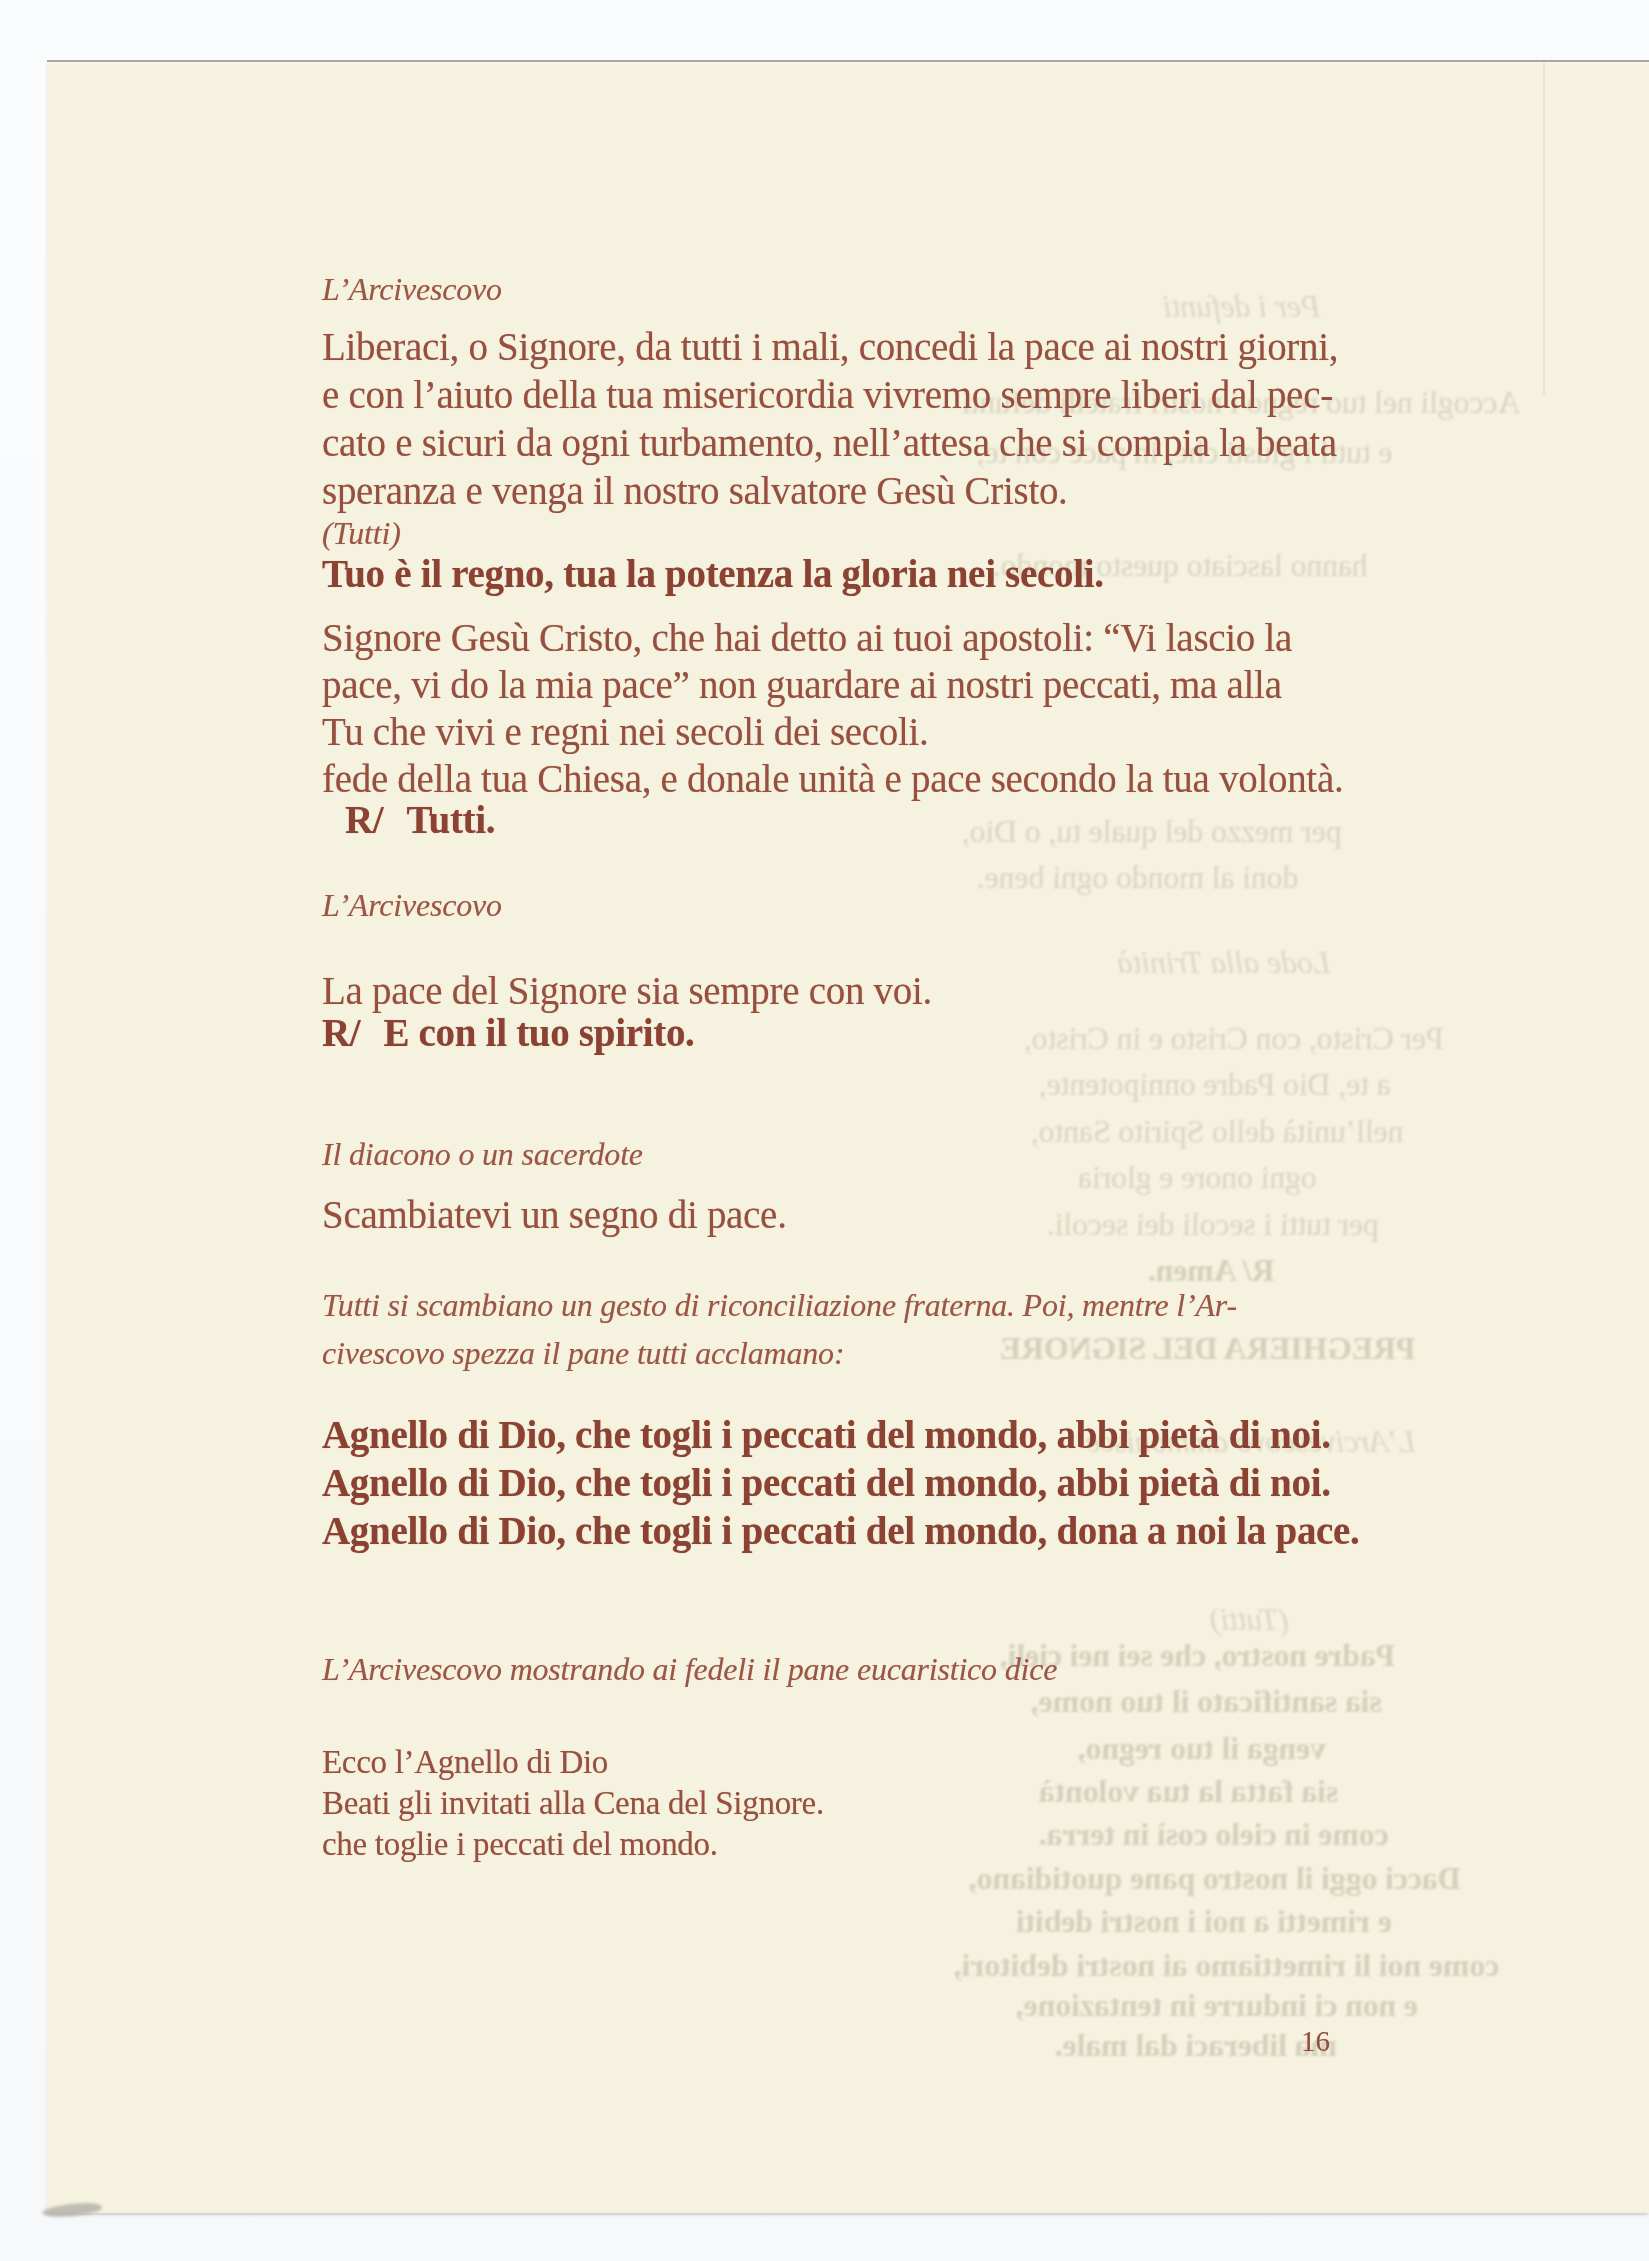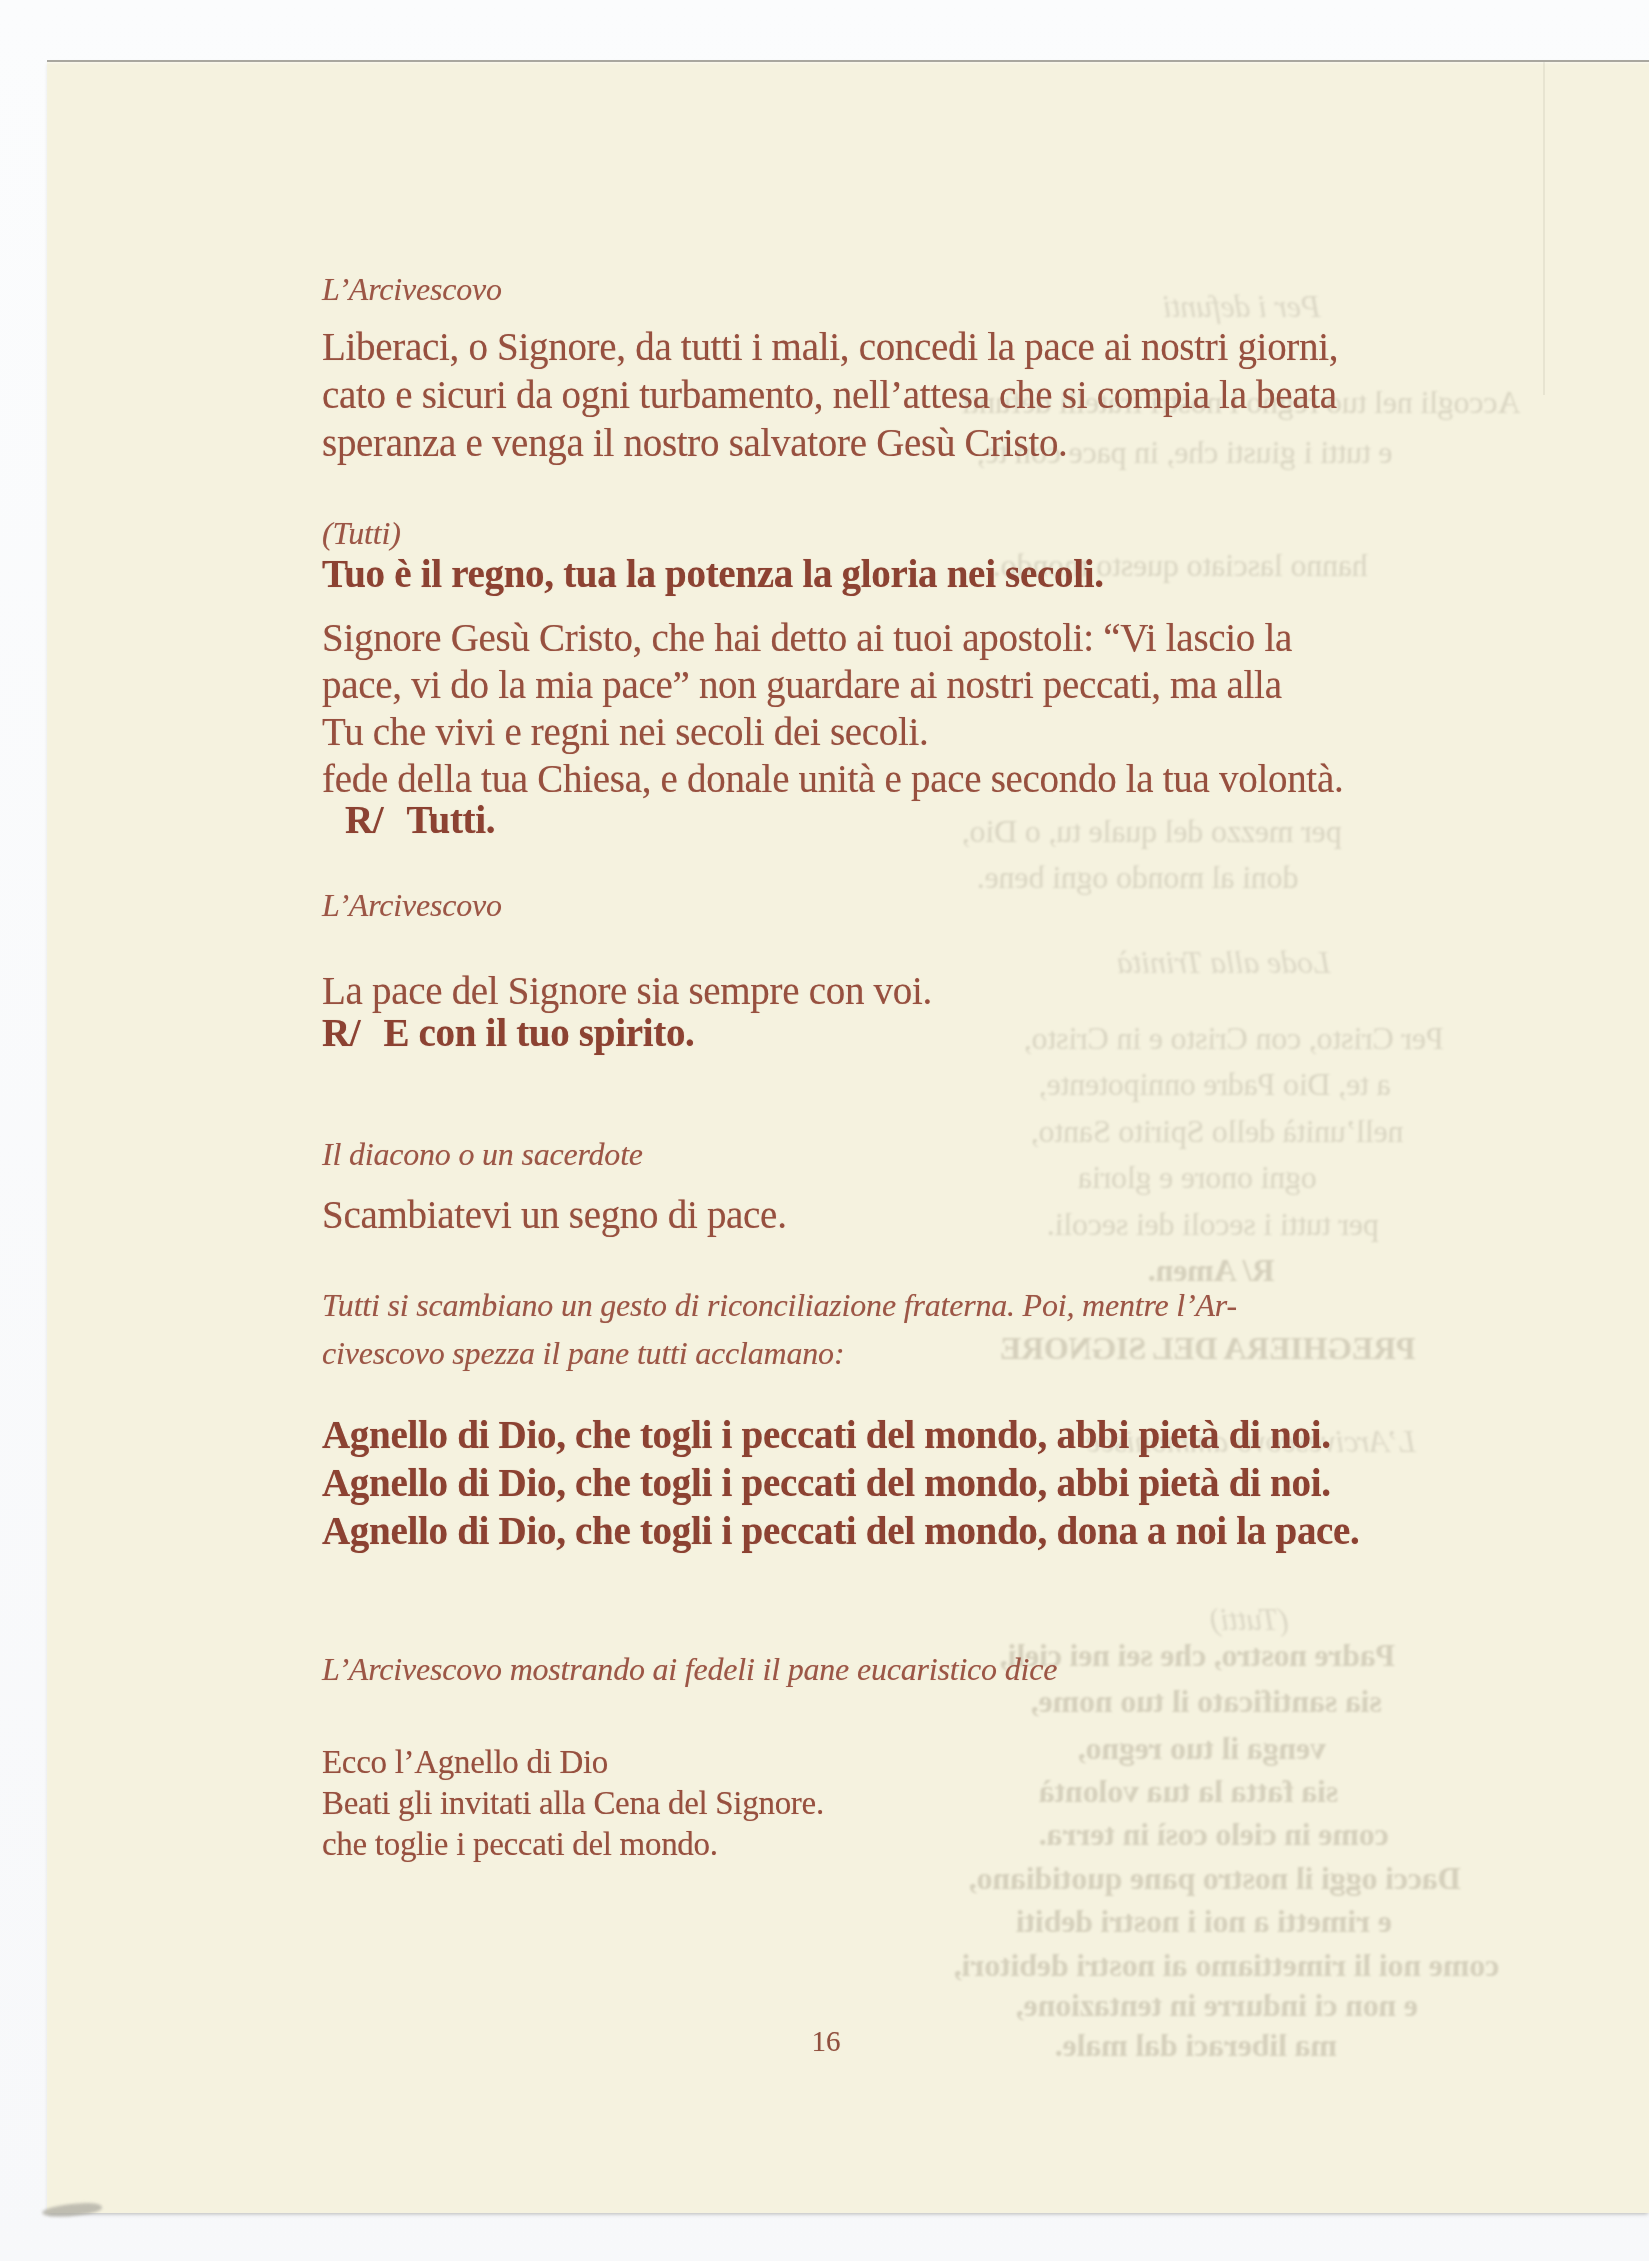--- a/index.html
+++ b/index.html
@@ -37,21 +37,21 @@
   .boldink{ color:#8c4232; font-weight:bold; text-shadow:0 0 0.8px rgba(135,60,45,.5); }
   .rubric { color:#9c5646; font-style:italic; text-shadow:0 0 0.8px rgba(150,80,60,.4); }
 
   .body-line   { font-size:39px; line-height:48px; letter-spacing:-0.3px; white-space:nowrap; transform-origin:left center; }
   .tight-line  { font-size:33px; line-height:41px; letter-spacing:-0.3px; white-space:nowrap; transform-origin:left center; }
   .rubric-line { font-size:32px; line-height:48px; letter-spacing:-0.2px; white-space:nowrap; transform-origin:left center; }
   .resp-label  { display:inline-block; margin-right:23px; }
 
   .page-number {
     position:absolute; left:275px; top:1963px; width:1008px;
-    text-align:center; font-size:29px; color:#90503f;
+    text-align:right; font-size:29px; color:#90503f;
     text-shadow:0 0 0.8px rgba(150,80,60,.4);
   }
 
   .bleed-layer { position:absolute; inset:0; overflow:hidden; }
   .bleed {
     position:absolute;
     transform:scaleX(-1);
     color:#d9d5c2;
     filter:blur(1.2px);
     font-size:32px; line-height:39px;
@@ -96,20 +96,21 @@
         <div class="bleed bold" style="left: 1008px; top: 1964px;">ma liberaci dal male.</div>
       </div>
     <div class="fold-line"></div>
 
     <div class="text-col">
 
       <div class="block rubric rubric-line" style="top:203px">L’Arcivescovo</div>
 
       <div class="block" style="top:261px">
         <div class="ink body-line j" style="transform: scaleX(1);">Liberaci, o Signore, da tutti i mali, concedi la pace ai nostri giorni,</div>
+        <div class="ink body-line j" style="transform: scaleX(1);">e con l’aiuto della tua misericordia vivremo sempre liberi dal pec-</div>
         <div class="ink body-line j" style="transform: scaleX(1);">cato e sicuri da ogni turbamento, nell’attesa che si compia la beata</div>
         <div class="ink body-line">speranza e venga il nostro salvatore Gesù Cristo.</div>
       </div>
 
       <div class="block rubric rubric-line" style="top:447px">(Tutti)</div>
 
       <div class="block boldink body-line fit" style="top:488px">Tuo è il regno, tua la potenza la gloria nei secoli.</div>
 
       <div class="block" style="top:552px">
         <div class="ink body-line j" style="line-height: 47px; transform: scaleX(1);">Signore Gesù Cristo, che hai detto ai tuoi apostoli: “Vi lascio la</div>

